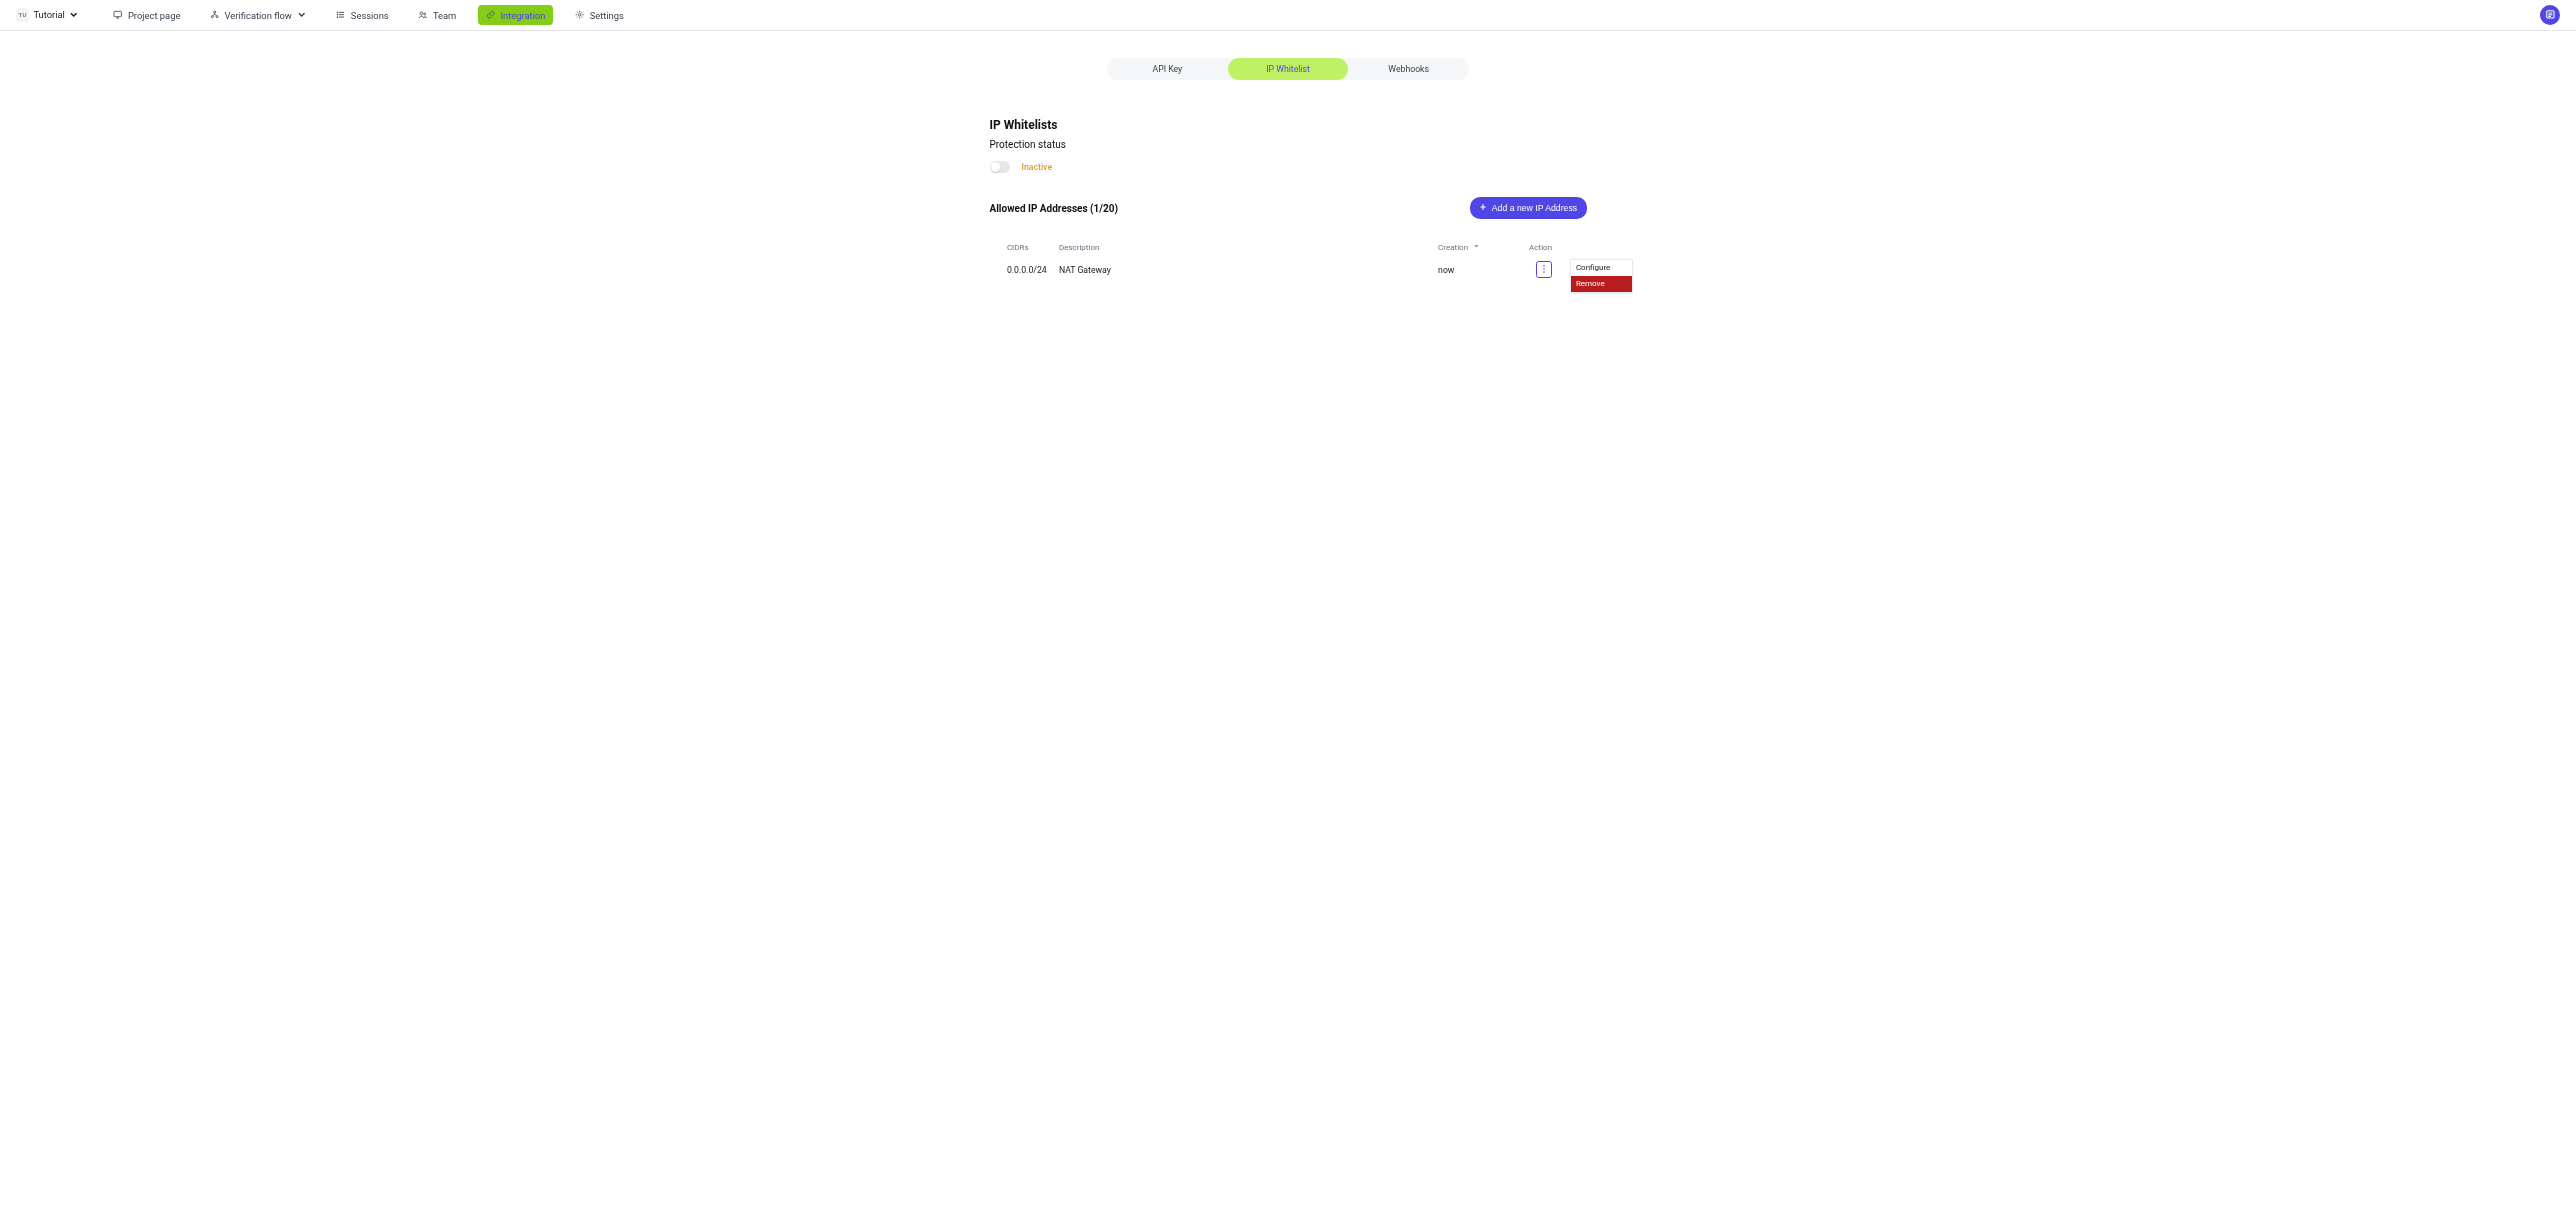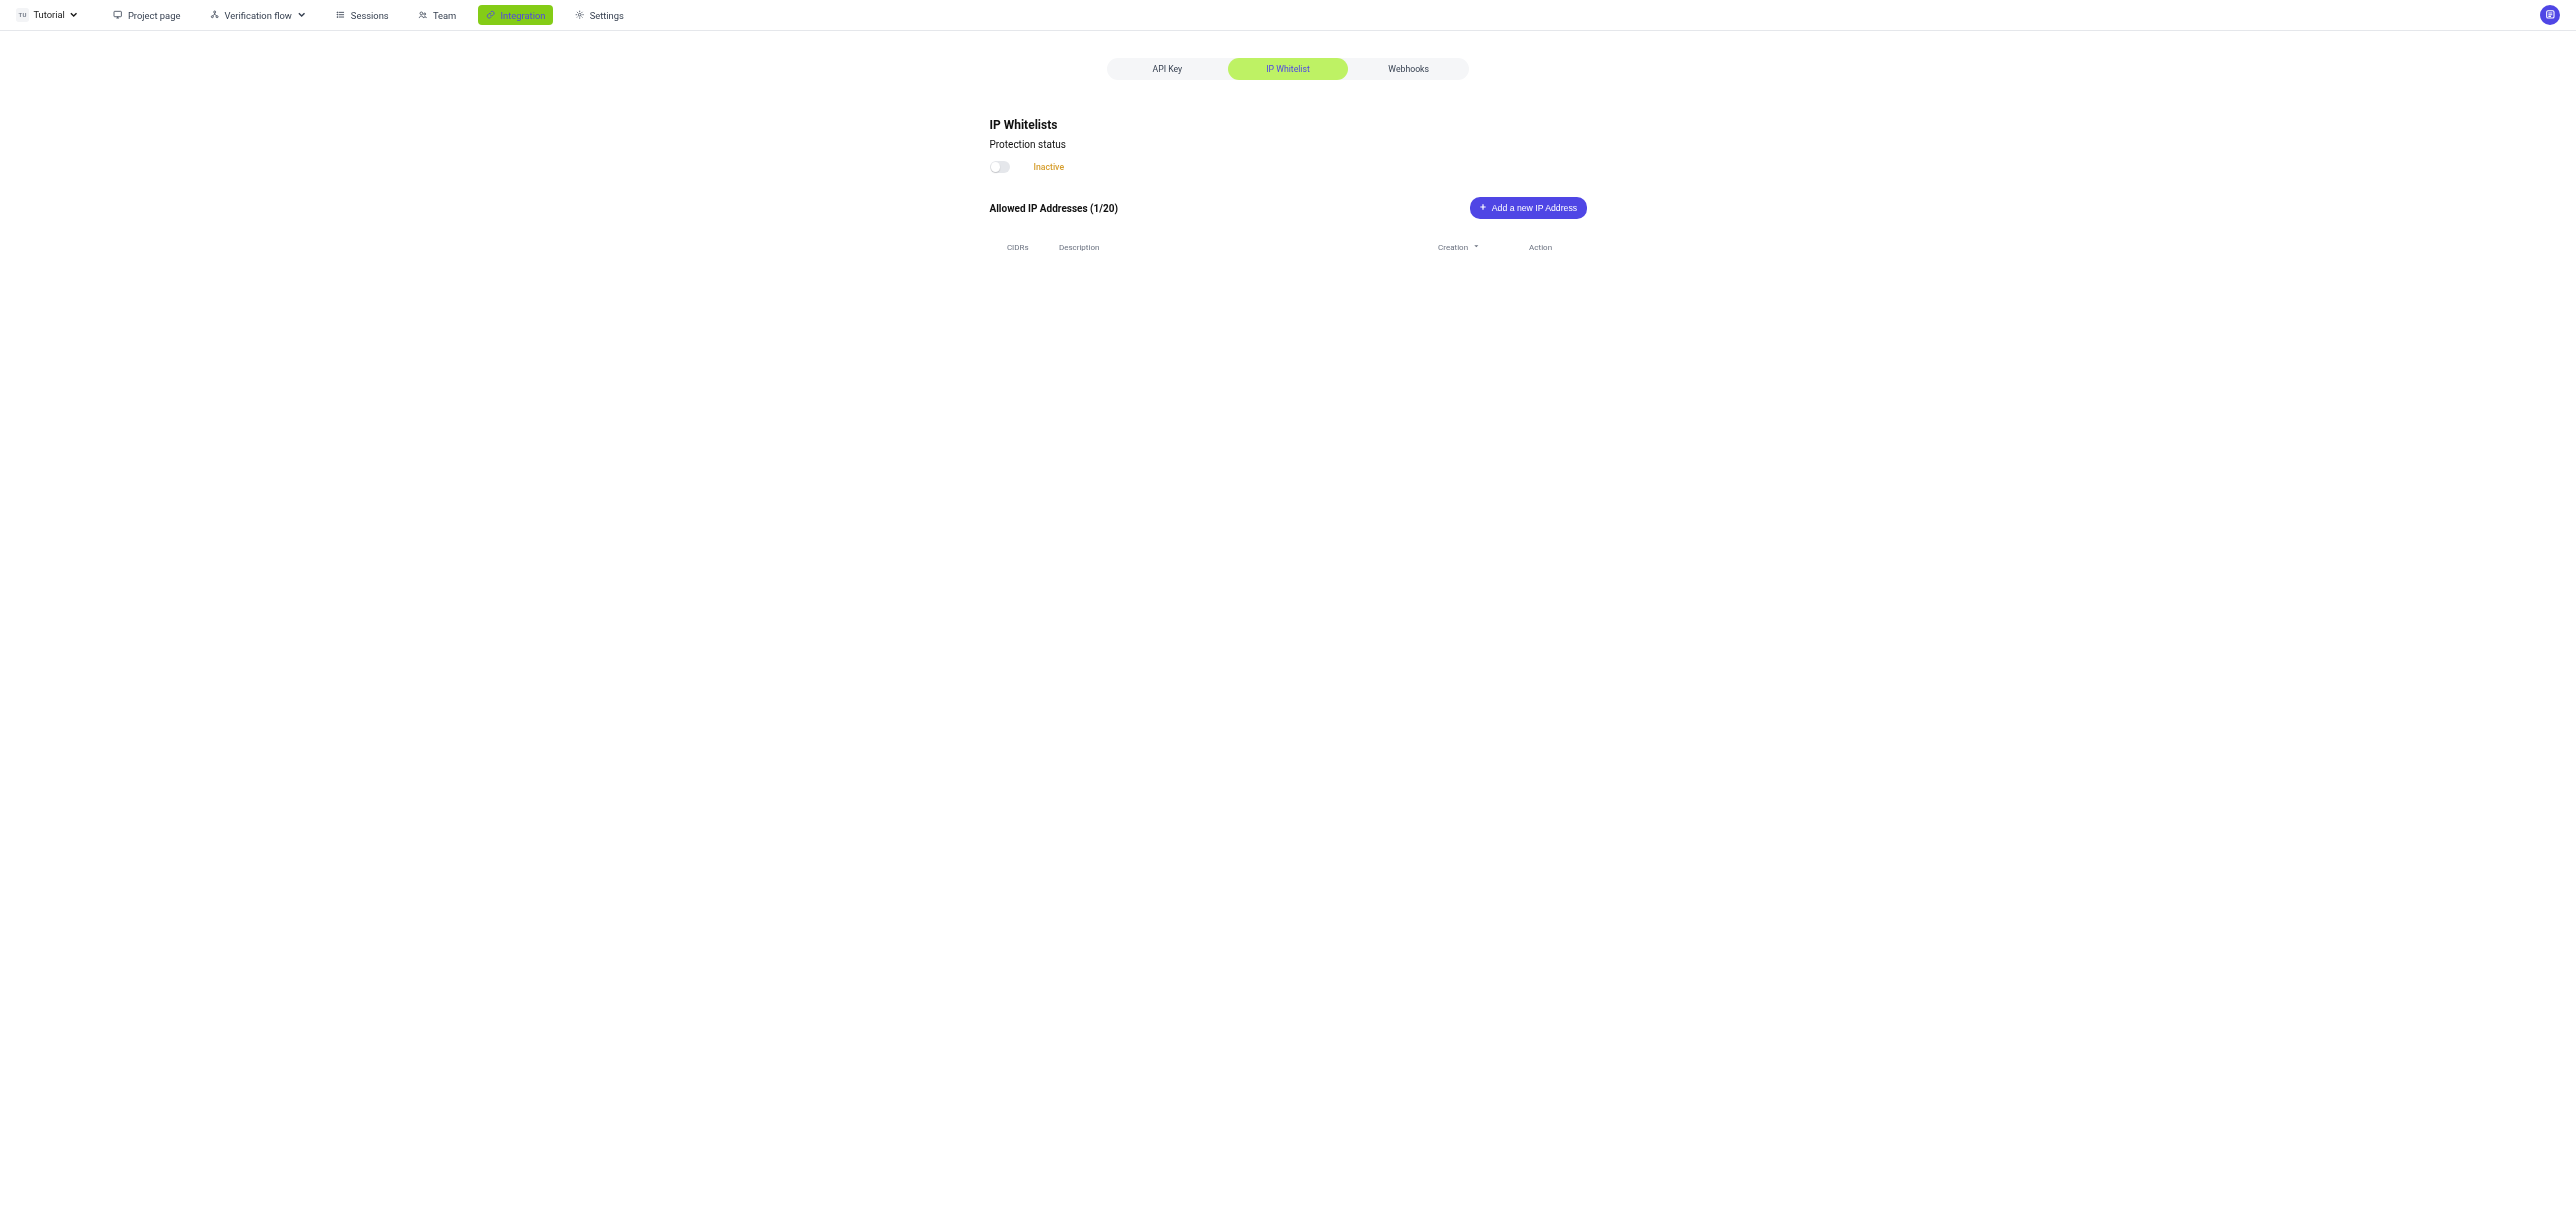--- a/index.html
+++ b/index.html
@@ -126,21 +126,21 @@
       margin-bottom: 7px;
     }
     .status-label {
       font-size: 10px;
       color: #111;
       margin-bottom: 11px;
     }
     .status-row {
       display: flex;
       align-items: center;
-      gap: 24px;
+      gap: 12px;
       margin-bottom: 24px;
     }
     .toggle {
       width: 20px;
       height: 12px;
       background: #e5e7eb;
       border-radius: 670px;
       position: relative;
       cursor: pointer;
     }
@@ -366,16 +366,36 @@
         <div class="col-creation">
           <span>Creation</span>
           <span>
             <svg class="sort-icon" viewBox="0 0 10 10" fill="currentColor">
                 <path d="M2 3.5 L5 6.5 L8 3.5 Z"></path>
               </svg>
           </span>
         </div>
         <div class="col-action">Action</div>
       </div>
+      <div class="table-row">
+        <div class="col-cidr">0.0.0.0/24</div>
+        <div class="col-desc">NAT Gateway</div>
+        <div class="col-creation">now</div>
+        <div class="col-action">
+          <div class="action-btn">
+            <span>
+              <svg viewBox="0 0 3 12" fill="#4f46e5">
+                  <circle cx="1.5" cy="1.5" r="1.2"></circle>
+                  <circle cx="1.5" cy="6" r="1.2"></circle>
+                  <circle cx="1.5" cy="10.5" r="1.2"></circle>
+                </svg>
+            </span>
+          </div>
+        </div>
+        <div class="dropdown-menu">
+          <div class="dropdown-item">Configure</div>
+          <div class="dropdown-item danger">Remove</div>
+        </div>
+      </div>
     </div>
   </div>
 </div>
 
 
 </body></html>

